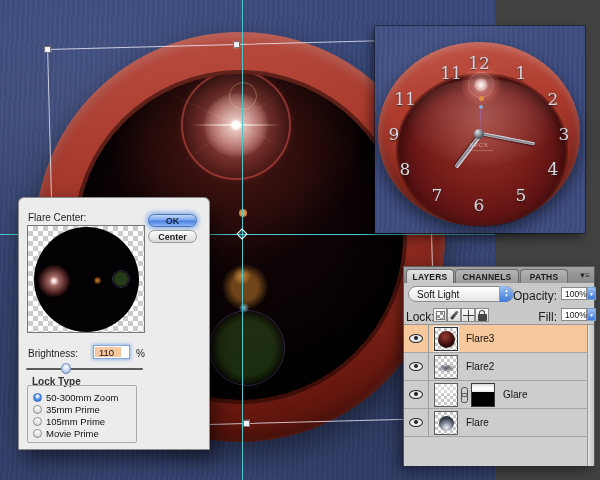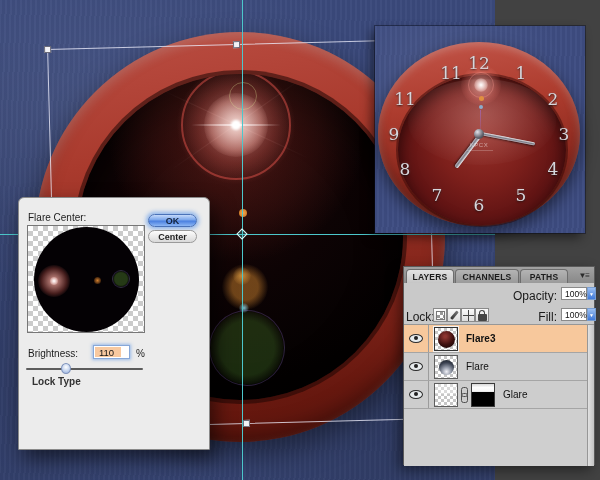--- a/index.html
+++ b/index.html
@@ -198,21 +198,21 @@
   .t-sphere{position:absolute;left:4px;top:4px;width:15px;height:15px;border-radius:50%;
     background:radial-gradient(circle at 50% 78%, #f2f2f8 0%, #9aa0ae 30%, #3a4150 65%, #14181f 100%);}
   .t-faint{position:absolute;left:0;top:0;right:0;height:10px;background:rgba(255,255,255,.35);}
   .mask{width:24px;height:24px;margin-left:3px;border:1px solid #3a3a3a;flex:0 0 auto;}
   .mask-glare{background:linear-gradient(180deg,#d8d8d8 0%,#fdfdfd 16%,#f6f6f6 34%,#000 36%,#000 100%);}
   .mask-cover{background:linear-gradient(115deg,#f2f2f2 0%,#c9c9c9 28%,#8d8d8d 52%,#dadada 78%,#b8b8b8 100%);}
   .chain{width:8px;height:15px;position:relative;margin-left:2px;flex:0 0 auto;}
   .chain::before,.chain::after{content:"";position:absolute;left:1px;width:5px;height:8px;border:1px solid #4e4e4e;border-radius:2.5px;}
   .chain::before{top:0}.chain::after{top:6px}
   .lname{margin-left:8px;font-size:10px;color:#111;}
-  .lname.bold{font-weight:bold;}
+  .lname.bold{font-weight:normal;}
   #scrollstrip{right:0;top:58px;width:7px;height:141px;background:linear-gradient(90deg,#e2e2e2,#c2c2c2);border-left:1px solid #979797;}
 </style>
 </head>
 <body>
 
 <div id="stage">
 
   <div id="canvas" class="abs">
     <div id="big-ring" class="abs">
       <div id="big-face" class="abs">
@@ -295,30 +295,55 @@
       </div>
     </div>
     <div id="dlg-brightness" class="abs">Brightness:</div>
     <div id="brightness-field" class="abs">
       <div id="brightness-sel">110</div>
     </div>
     <div id="dlg-pct" class="abs">%</div>
     <div id="slider-track" class="abs"></div>
     <div id="slider-thumb" class="abs"></div>
     <div id="dlg-lenstype" class="abs">Lock Type</div>
+    <div id="lens-group" class="abs">
+      <div class="radio-row">
+        <span class="radio sel"></span>
+        <span>50-300mm Zoom</span>
+      </div>
+      <div class="radio-row">
+        <span class="radio"></span>
+        <span>35mm Prime</span>
+      </div>
+      <div class="radio-row">
+        <span class="radio"></span>
+        <span>105mm Prime</span>
+      </div>
+      <div class="radio-row">
+        <span class="radio"></span>
+        <span>Movie Prime</span>
+      </div>
+    </div>
   </div>
 
   <div id="panel" class="abs">
     <div id="tabbar" class="abs">
       <div id="tab-layers" class="tab">LAYERS</div>
       <div id="tab-channels" class="tab">CHANNELS</div>
       <div id="tab-paths" class="tab">PATHS</div>
       <div id="panel-menu" class="abs">▼≡</div>
     </div>
     <div id="blendrow" class="abs">
+      <div id="blend-select" class="abs">
+        <span>Soft Light</span>
+        <span id="blend-stepper">
+          <span>▲</span><br>
+          <span>▼</span>
+        </span>
+      </div>
       <div id="opacity-lbl" class="fieldlbl">Opacity:</div>
       <div id="opacity-field" class="pfield">100%</div>
       <div id="opacity-arrow" class="parrow">▼</div>
     </div>
     <div id="lockrow" class="abs">
       <div id="lock-lbl" class="fieldlbl" style="left:2px;right:auto;">Lock:</div>
       <div id="lock-transp" class="lockbtn">
           <span class="lock-checker"></span>
         </div>
       <div id="lock-paint" class="lockbtn">
@@ -342,32 +367,41 @@
         <div class="thumb selmark">
             <span class="t-ball"></span>
           </div>
         <span class="lname bold">Flare3</span>
       </div>
       <div class="lrow">
         <div class="eyecell">
             <span class="eye"></span>
           </div>
         <div class="thumb">
-            <span class="t-sphere"></span>
-          </div>
-        <span class="lname">Flare</span>
+            <span class="t-blob"></span>
+          </div>
+        <span class="lname">Flare2</span>
       </div>
       <div class="lrow">
         <div class="eyecell">
             <span class="eye"></span>
           </div>
         <div class="thumb">
             <span class="t-faint"></span>
           </div>
         <span class="chain"></span>
         <div class="mask mask-glare"></div>
         <span class="lname">Glare</span>
       </div>
+      <div class="lrow">
+        <div class="eyecell">
+            <span class="eye"></span>
+          </div>
+        <div class="thumb">
+            <span class="t-sphere"></span>
+          </div>
+        <span class="lname">Flare</span>
+      </div>
     </div>
     <div id="scrollstrip" class="abs"></div>
   </div>
 
 </div>
 
 </body></html>

